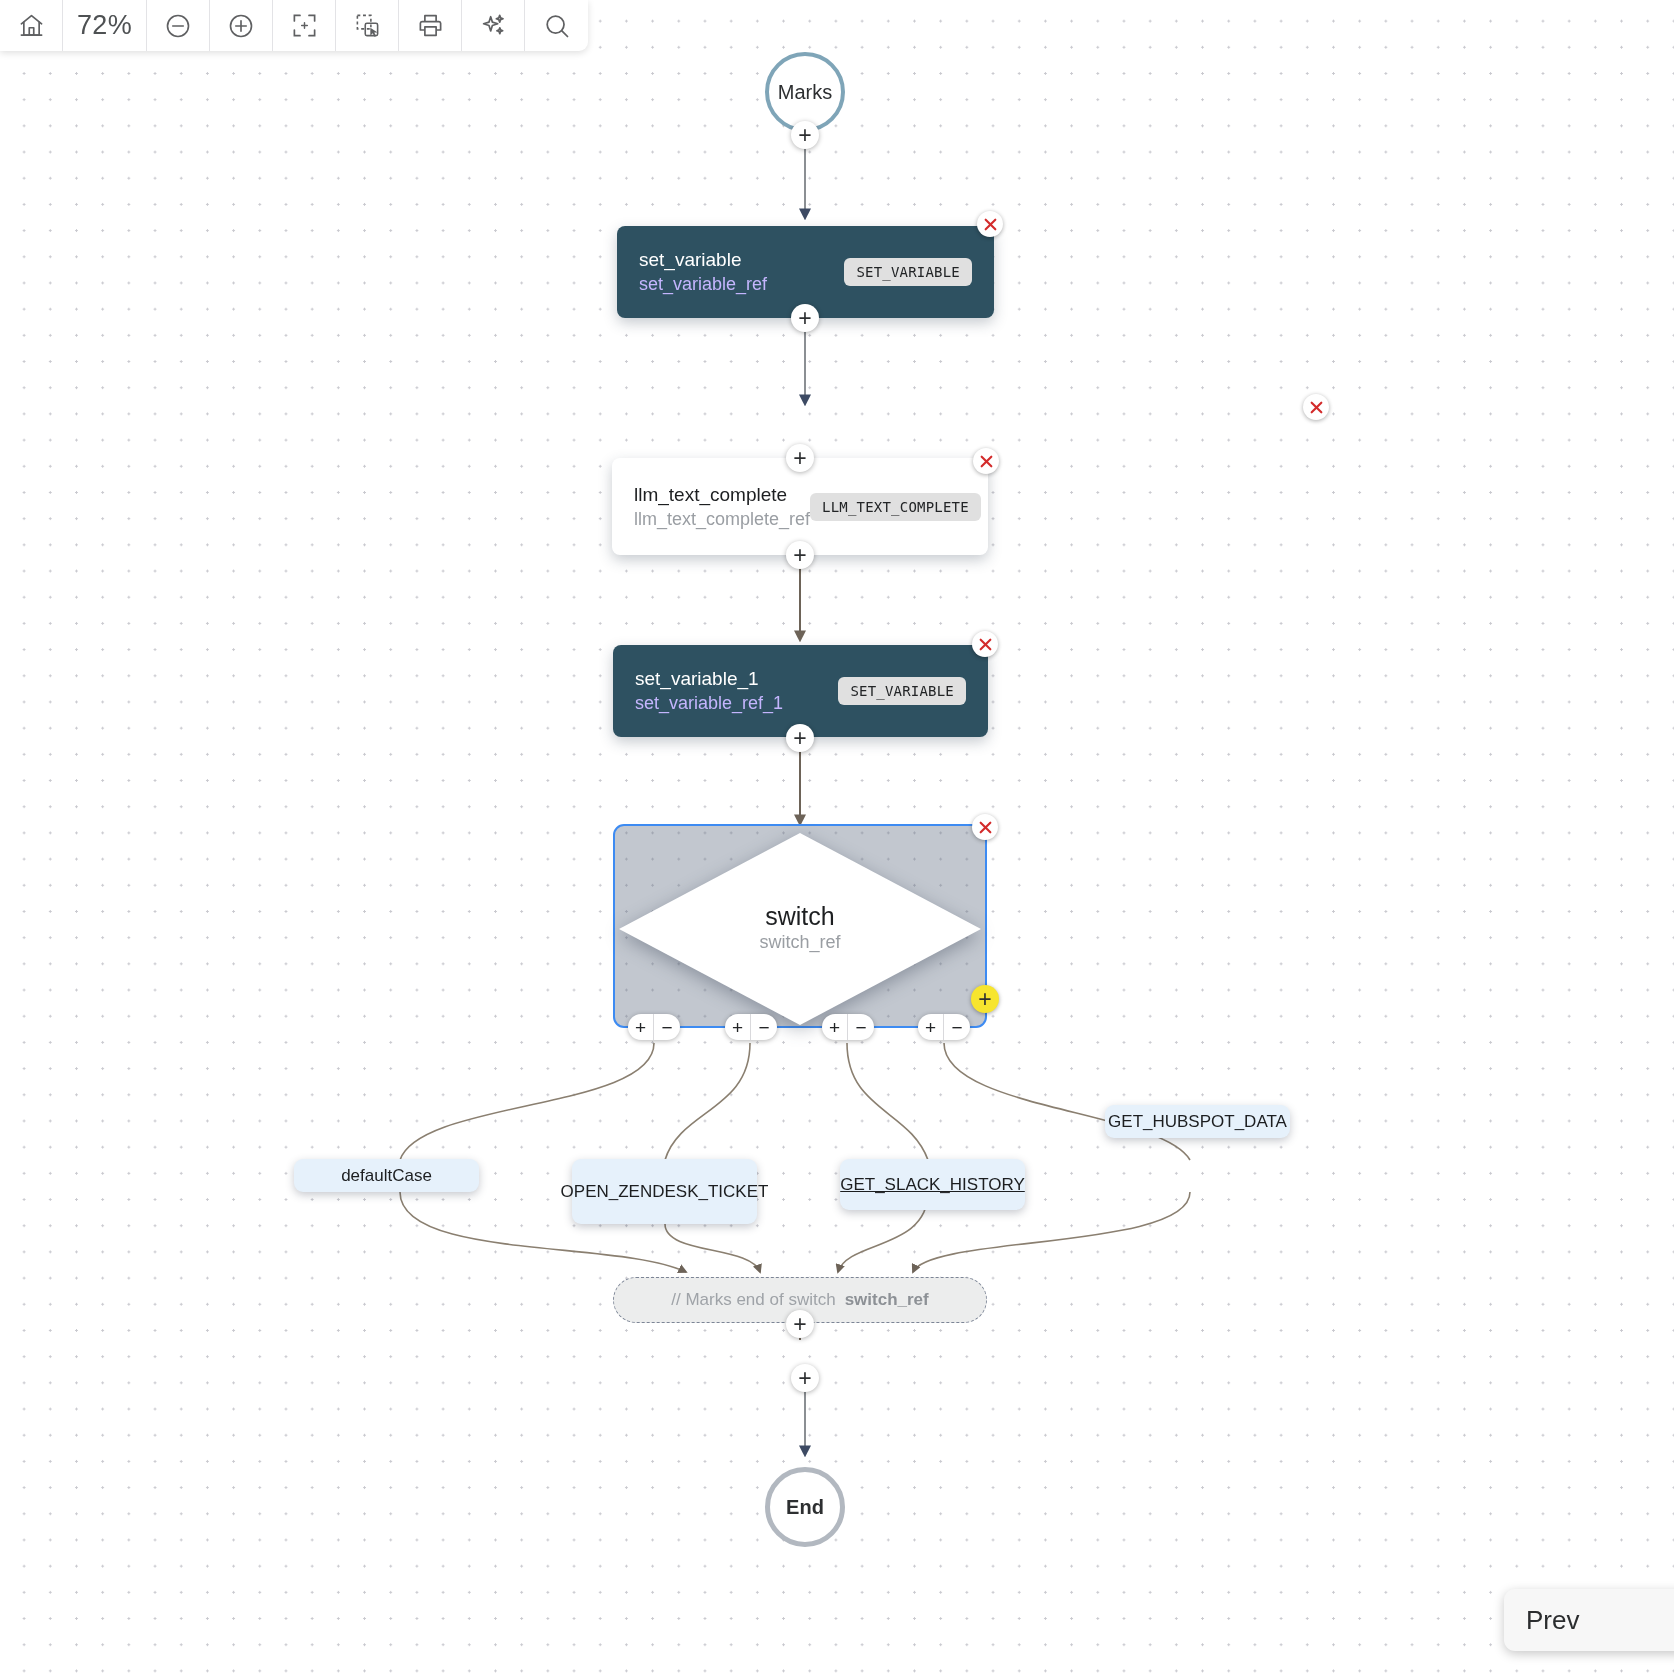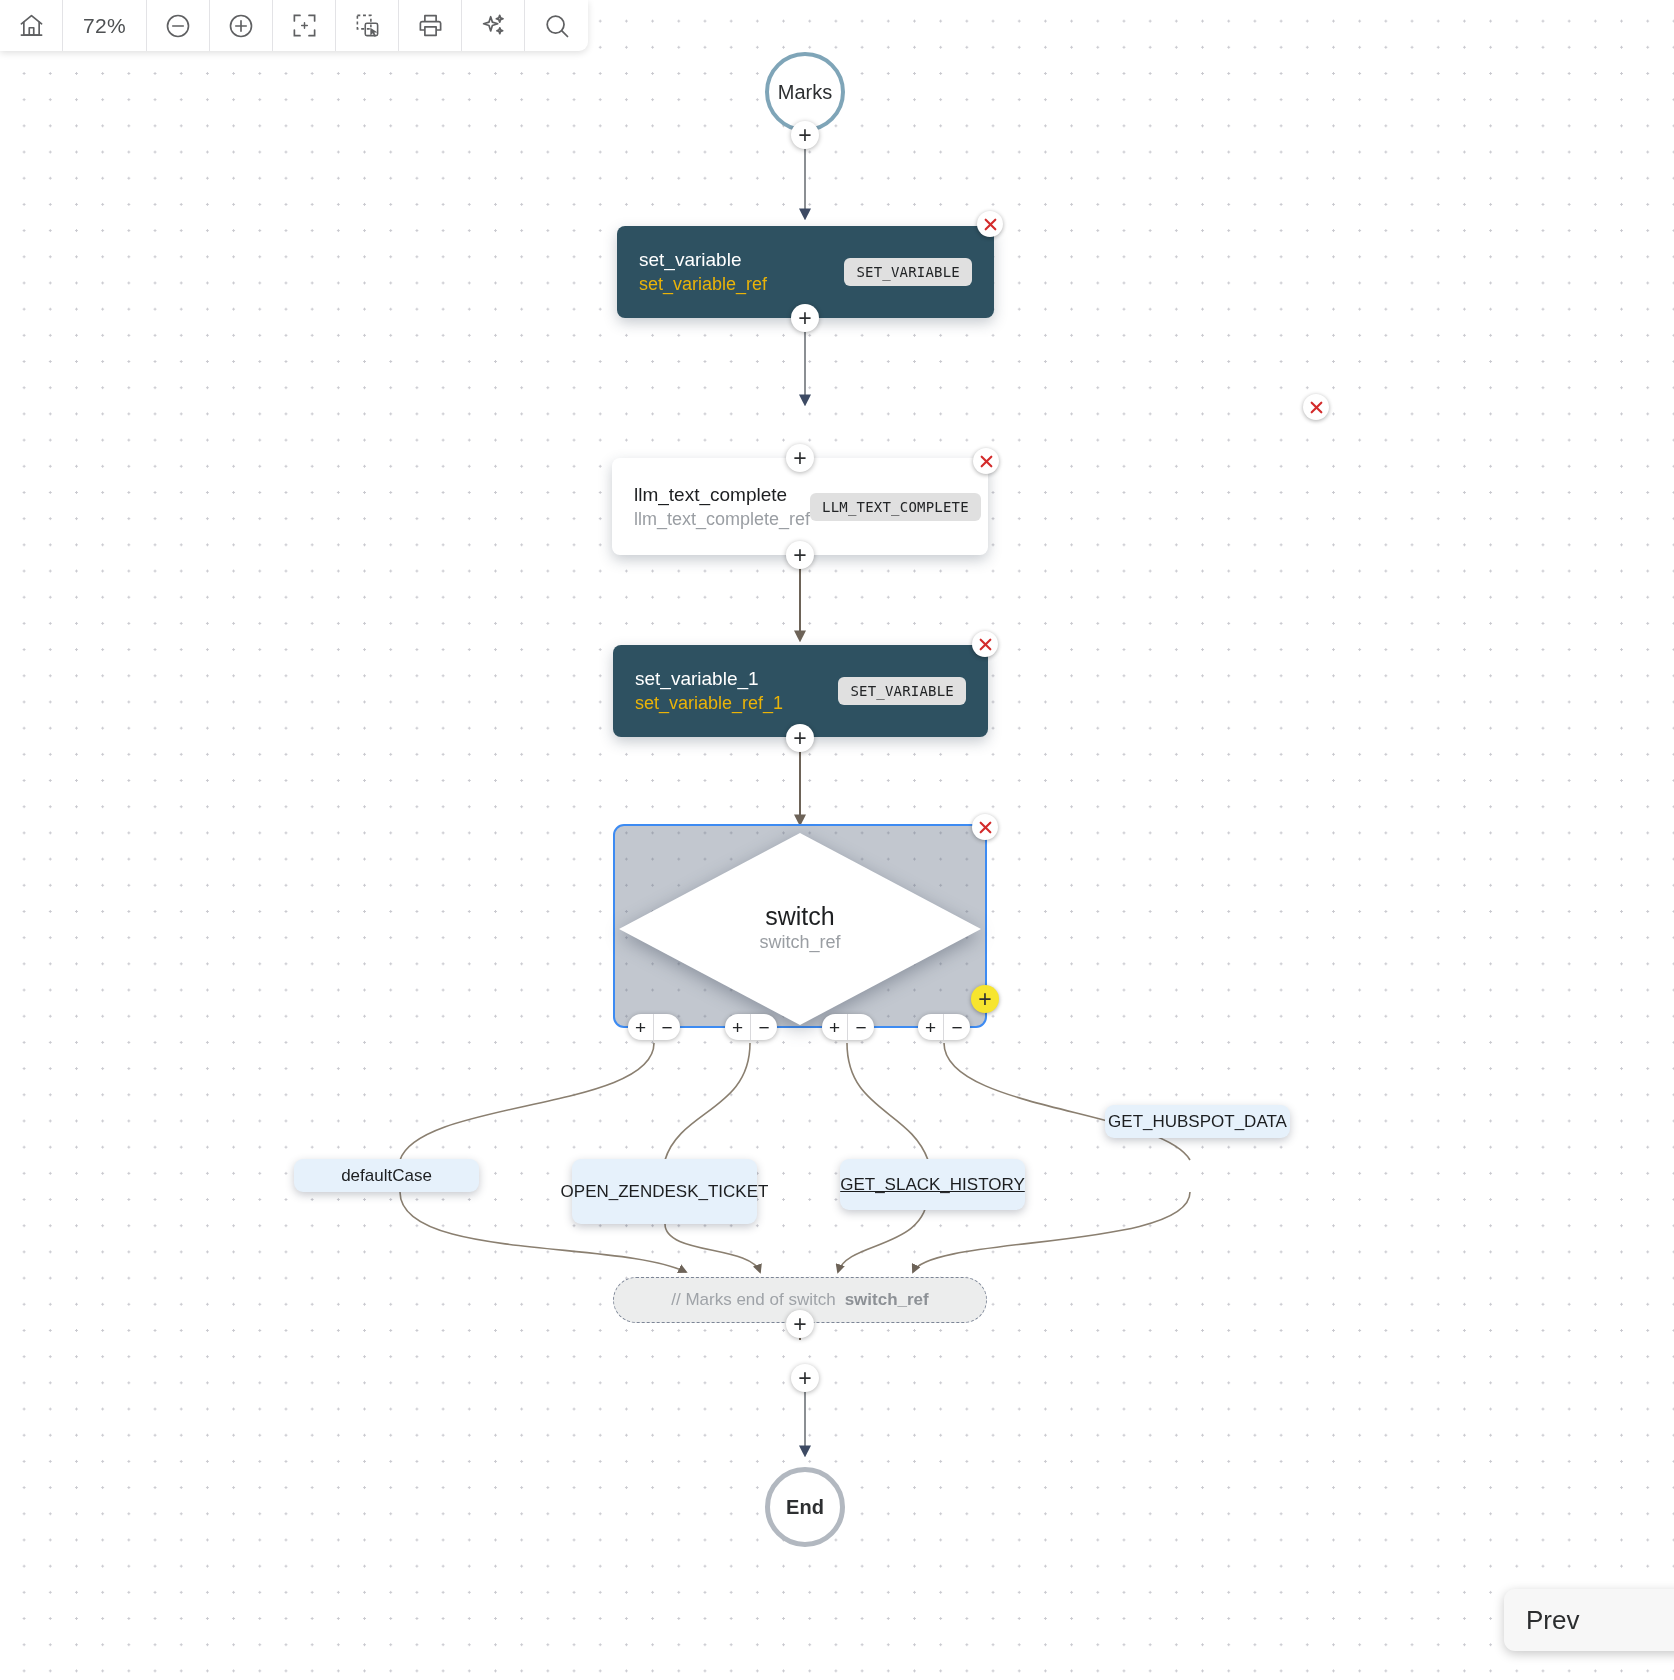--- a/index.html
+++ b/index.html
@@ -33,21 +33,21 @@
   }
   .tb-item {
     display: flex; align-items: center; justify-content: center;
     min-width: 63px; padding: 0 8px;
     border-right: 1px solid #e3e3e6;
     color: #5f6062;
     cursor: pointer;
   }
   .tb-item:last-child { border-right: none; }
   .tb-zoom {
-    font-size: 21px; letter-spacing: .3px; color: #4e5153;
+    font-size: 27px; letter-spacing: .3px; color: #4e5153;
     min-width: 84px;
   }
   .tb-item svg { display: block; }
 
   
   #edges { position: absolute; left:0; top:0; width:1674px; height:1680px; z-index: 5; pointer-events:none; }
 
   
   .node { position: absolute; z-index: 20; }
 
@@ -64,21 +64,21 @@
     border-radius: 8px;
     display: flex; align-items: center;
     padding: 0 22px;
     box-shadow: 0 5px 14px rgba(40,55,75,.26);
   }
   .block .labels { flex: 1 1 auto; }
   .block .title { font-size: 19px; line-height: 25px; }
   .block .subtitle { font-size: 18px; line-height: 25px; }
   .block.dark { background: #2e5161; }
   .block.dark .title { color: #ffffff; }
-  .block.dark .subtitle { color: #eab308; }
+  .block.dark .subtitle { color: #c4b5fd; }
   .block.light { background: #ffffff; }
   .block.light .title { color: #1d1f21; }
   .block.light .subtitle { color: #9a9ea3; }
 
   .type-badge {
     background: #e0e0e0; color: #222426;
     font-family: "DejaVu Sans Mono", monospace;
     font-size: 14px; letter-spacing: .2px;
     padding: 6px 12px; border-radius: 6px;
     white-space: nowrap;

